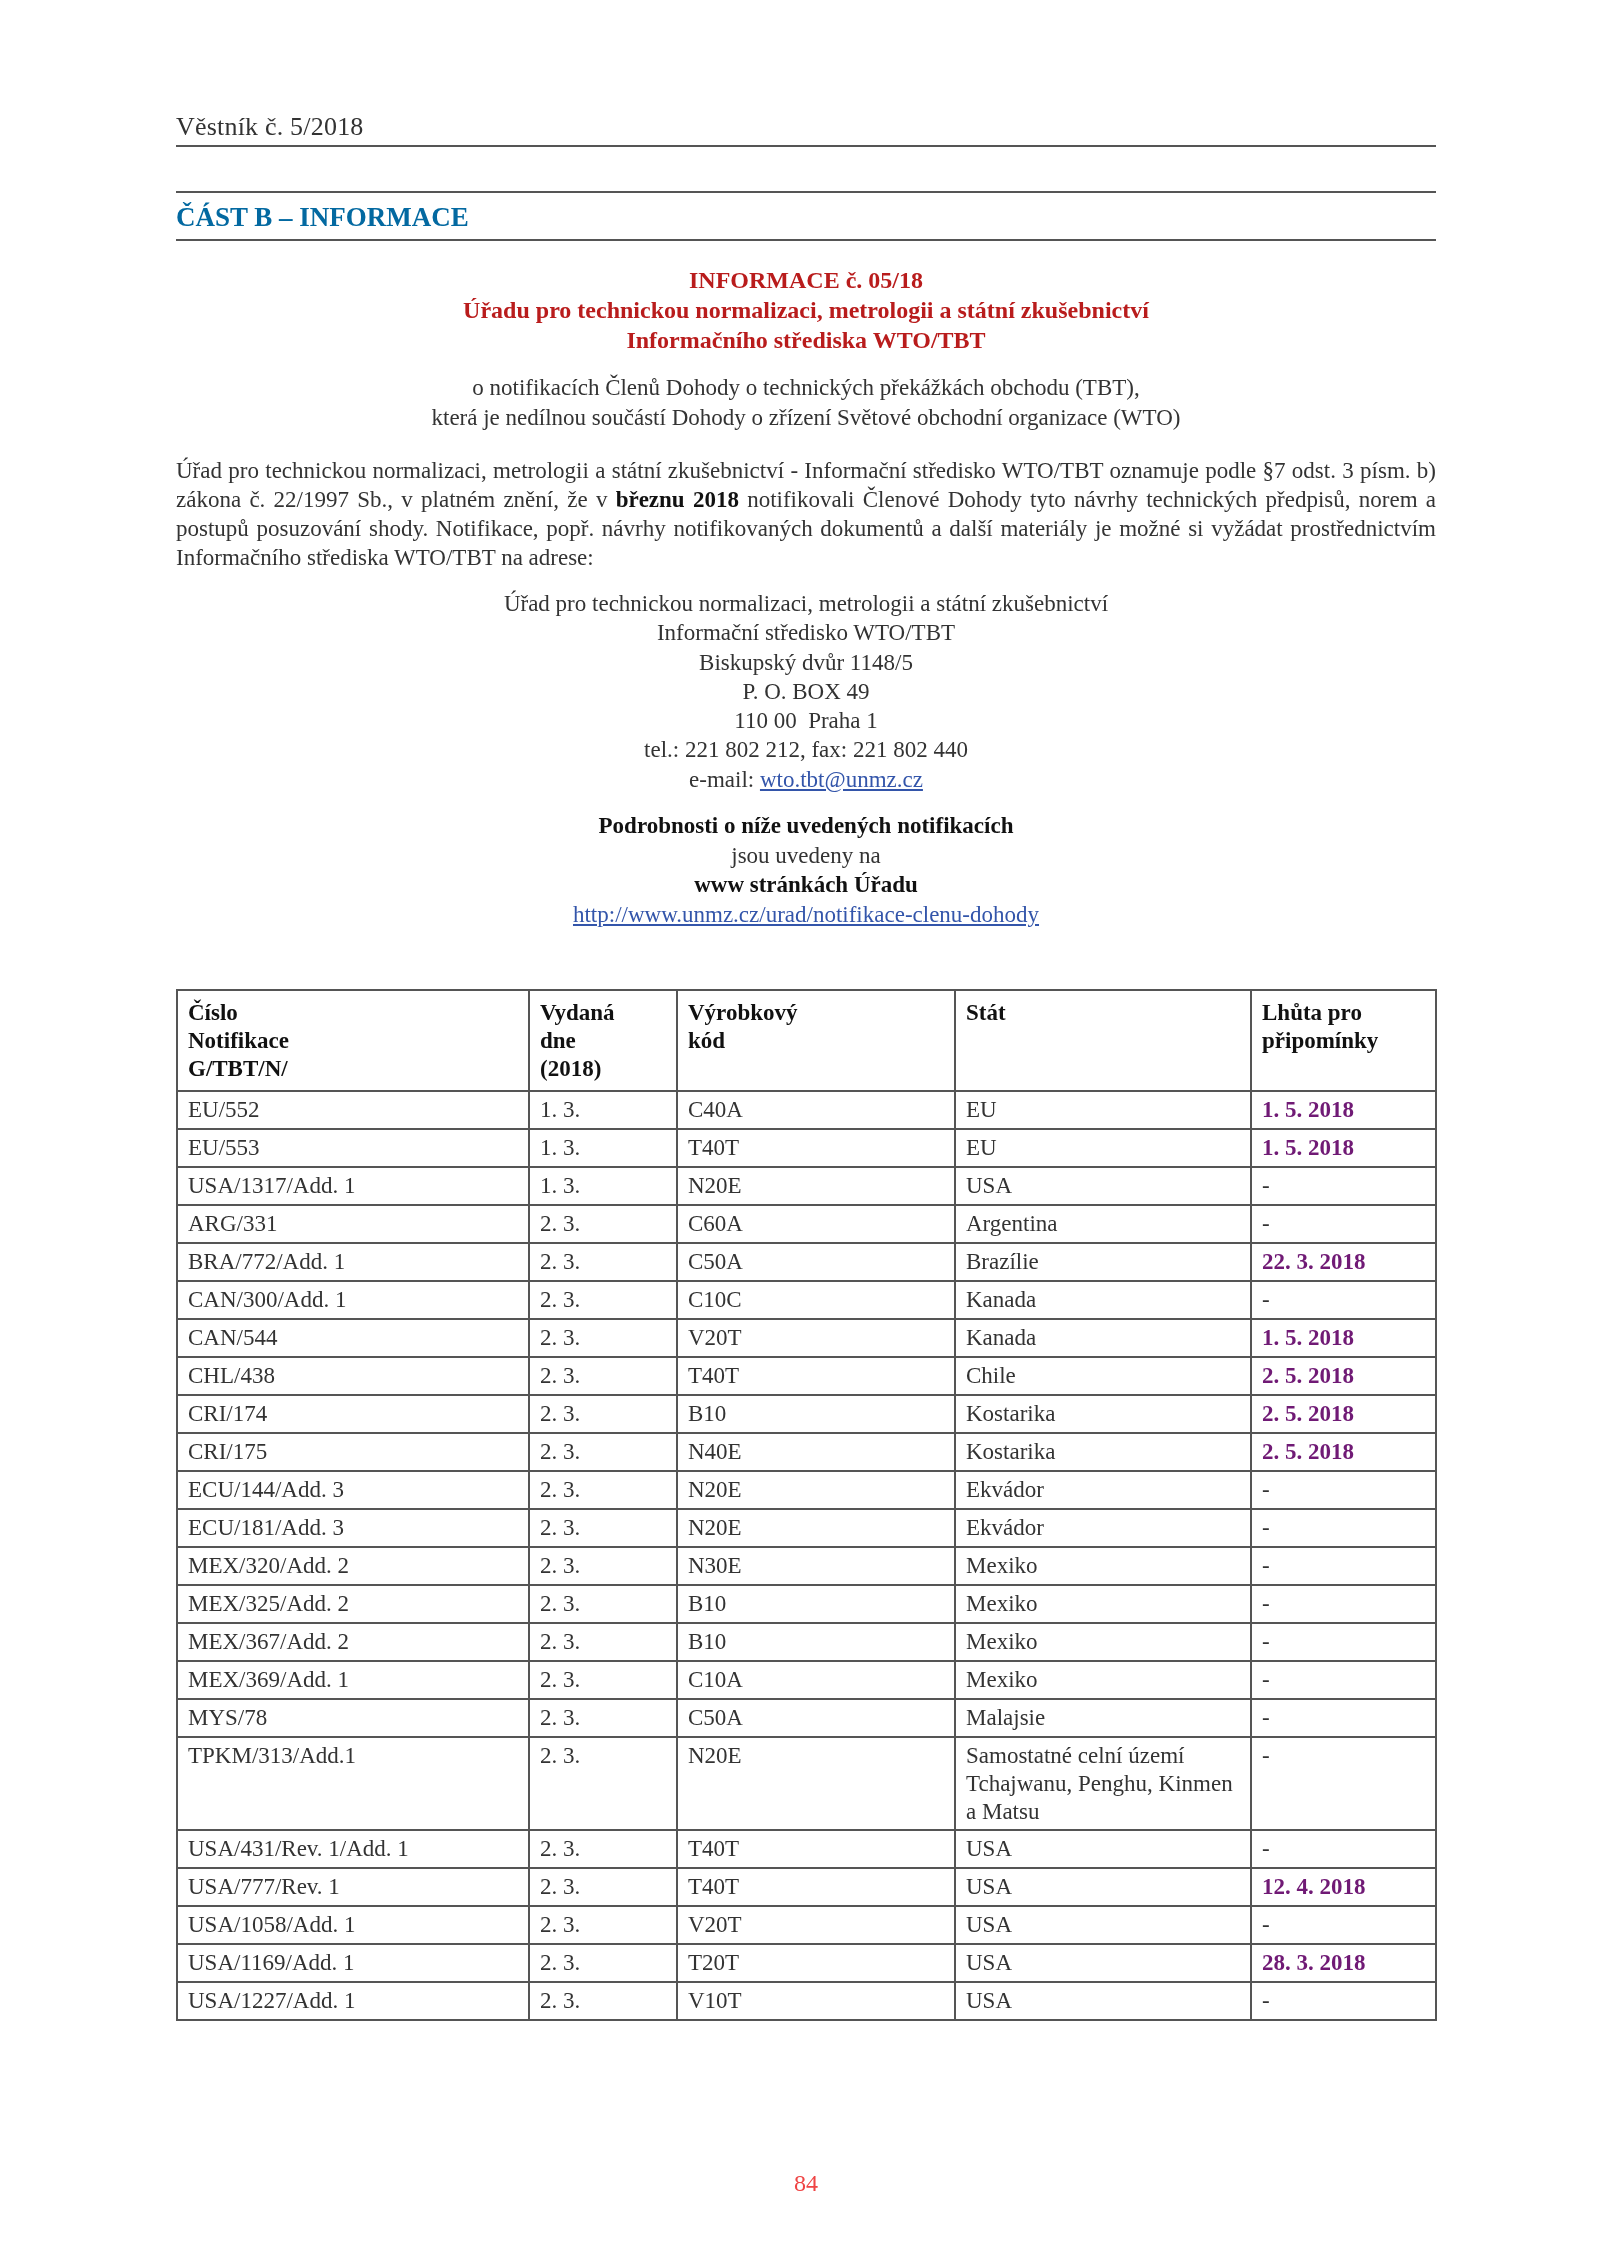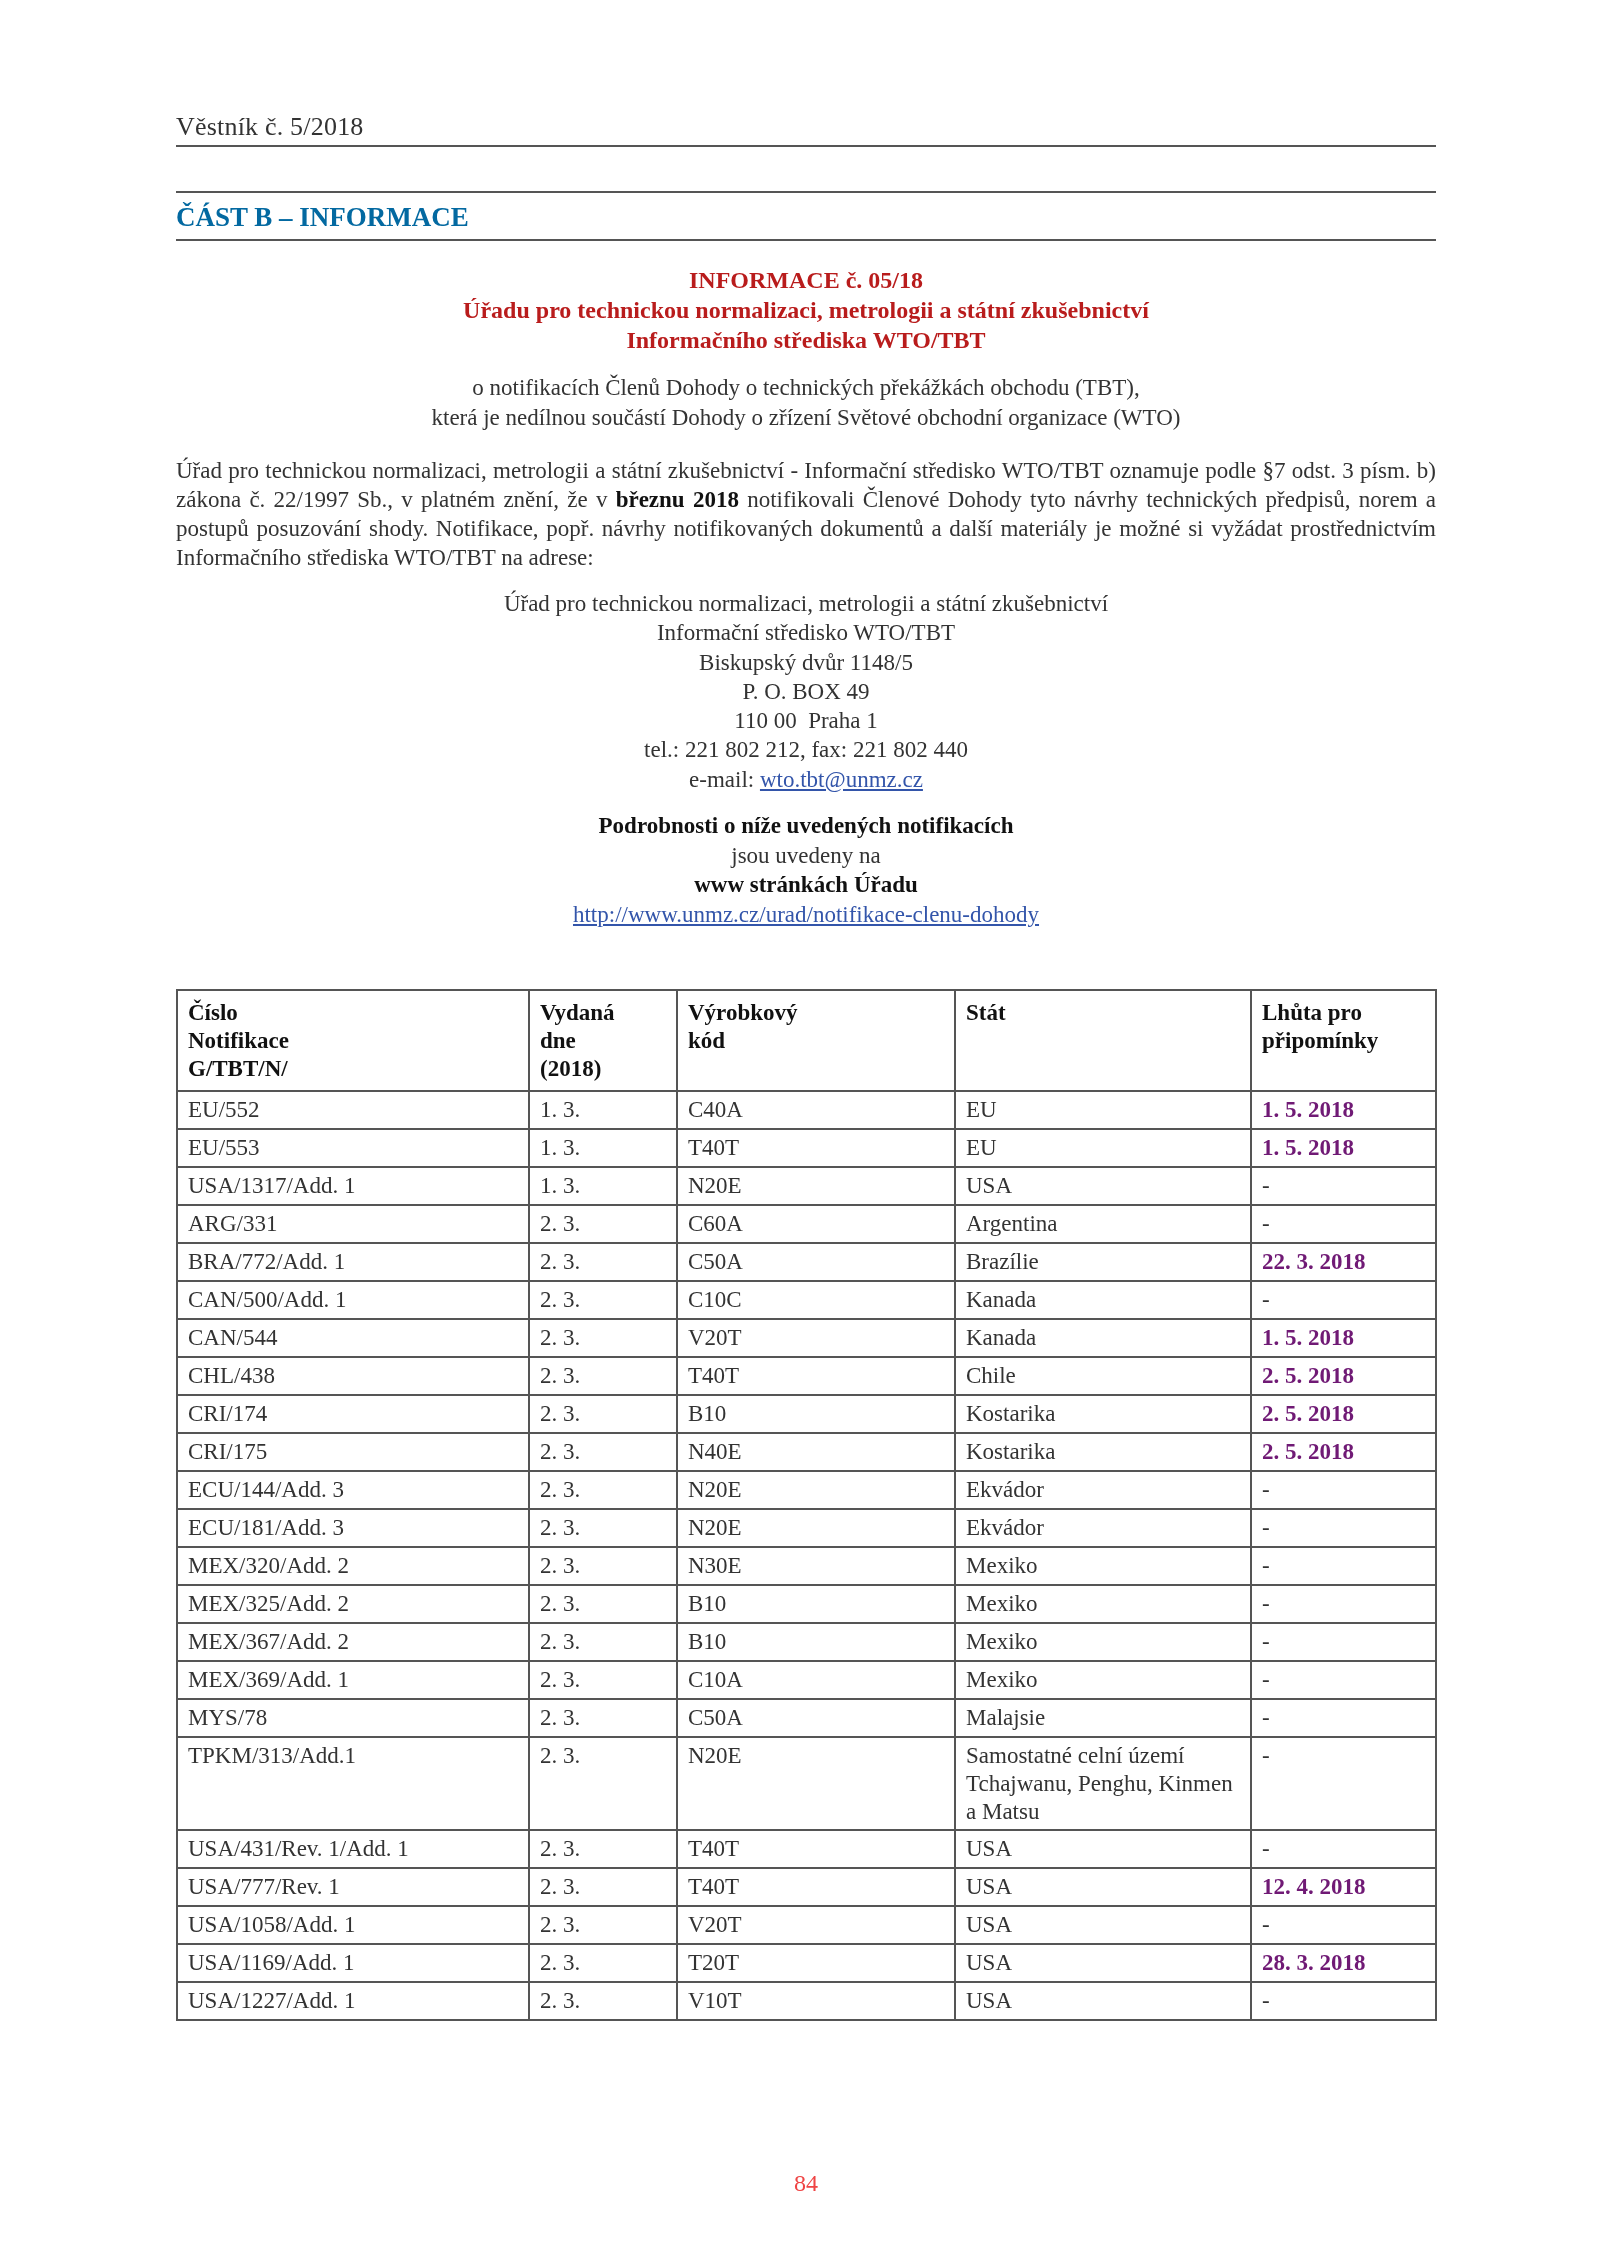--- a/index.html
+++ b/index.html
@@ -128,21 +128,21 @@
           <td class="deadline">-</td>
         </tr>
         <tr>
           <td>BRA/772/Add. 1</td>
           <td>2. 3.</td>
           <td>C50A</td>
           <td>Brazílie</td>
           <td class="deadline bold">22. 3. 2018</td>
         </tr>
         <tr>
-          <td>CAN/500/Add. 1</td>
+          <td>CAN/300/Add. 1</td>
           <td>2. 3.</td>
           <td>C10C</td>
           <td>Kanada</td>
           <td class="deadline">-</td>
         </tr>
         <tr>
           <td>CAN/544</td>
           <td>2. 3.</td>
           <td>V20T</td>
           <td>Kanada</td>

